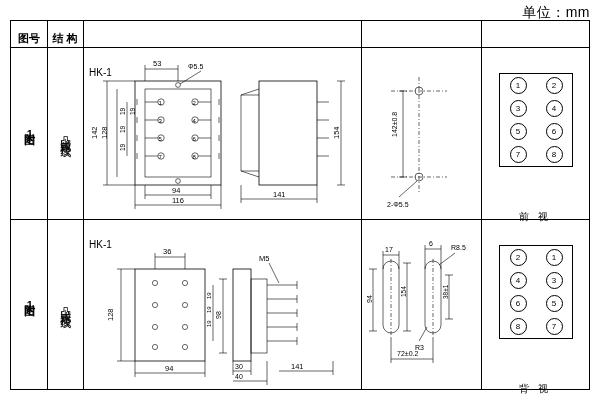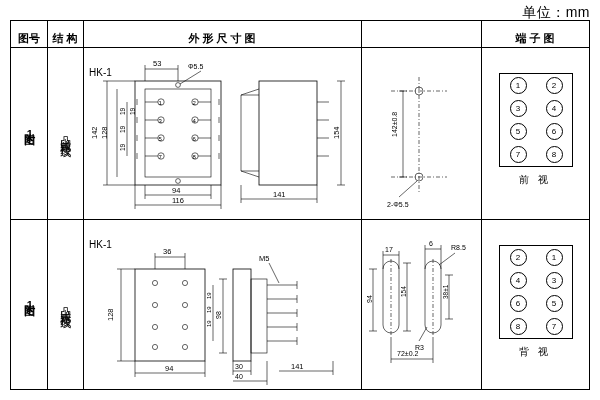--- a/index.html
+++ b/index.html
@@ -68,41 +68,40 @@
     width:15px;height:15px;border:1px solid #000;border-radius:50%;
     display:flex;align-items:center;justify-content:center;
     font-size:8px;
   }
   .caption{
     position:absolute;
     font-size:10px;
     letter-spacing:3px;
     text-align:center;
     width:100%;
+    margin-top:37px;
   }
 </style>
 </head>
 <body>
 
 <div class="unit">单位：mm</div>
 
 <div class="sheet">
 
   <div class="hline" style="top:26px;"></div>
   <div class="hline" style="top:198px;"></div>
 
   <div class="vline" style="left:36px;"></div>
   <div class="vline" style="left:72px;"></div>
   <div class="vline" style="left:350px;"></div>
   <div class="vline" style="left:470px;"></div>
 
   <div class="hdr" style="left:0;width:36px;">图号</div>
   <div class="hdr" style="left:36px;width:36px;">结 构</div>
-  <div class="hdr" style="left:72px;width:278px;">外 形 尺 寸 图</div>
-  <div class="hdr" style="left:470px;width:108px;">端 子 图</div>
 
   <div class="cellLabel" style="left:0;top:26px;width:36px;height:172px;">
     <span class="vtext b">附图1</span>
   </div>
   <div class="cellLabel" style="left:36px;top:26px;width:36px;height:172px;">
     <span class="vtext">凸出式前接线</span>
   </div>
   <div style="position:absolute;left:78px;top:46px;font-size:10px;">HK-1</div>
 
   <div style="position:absolute;left:72px;top:26px;width:278px;height:172px;">

